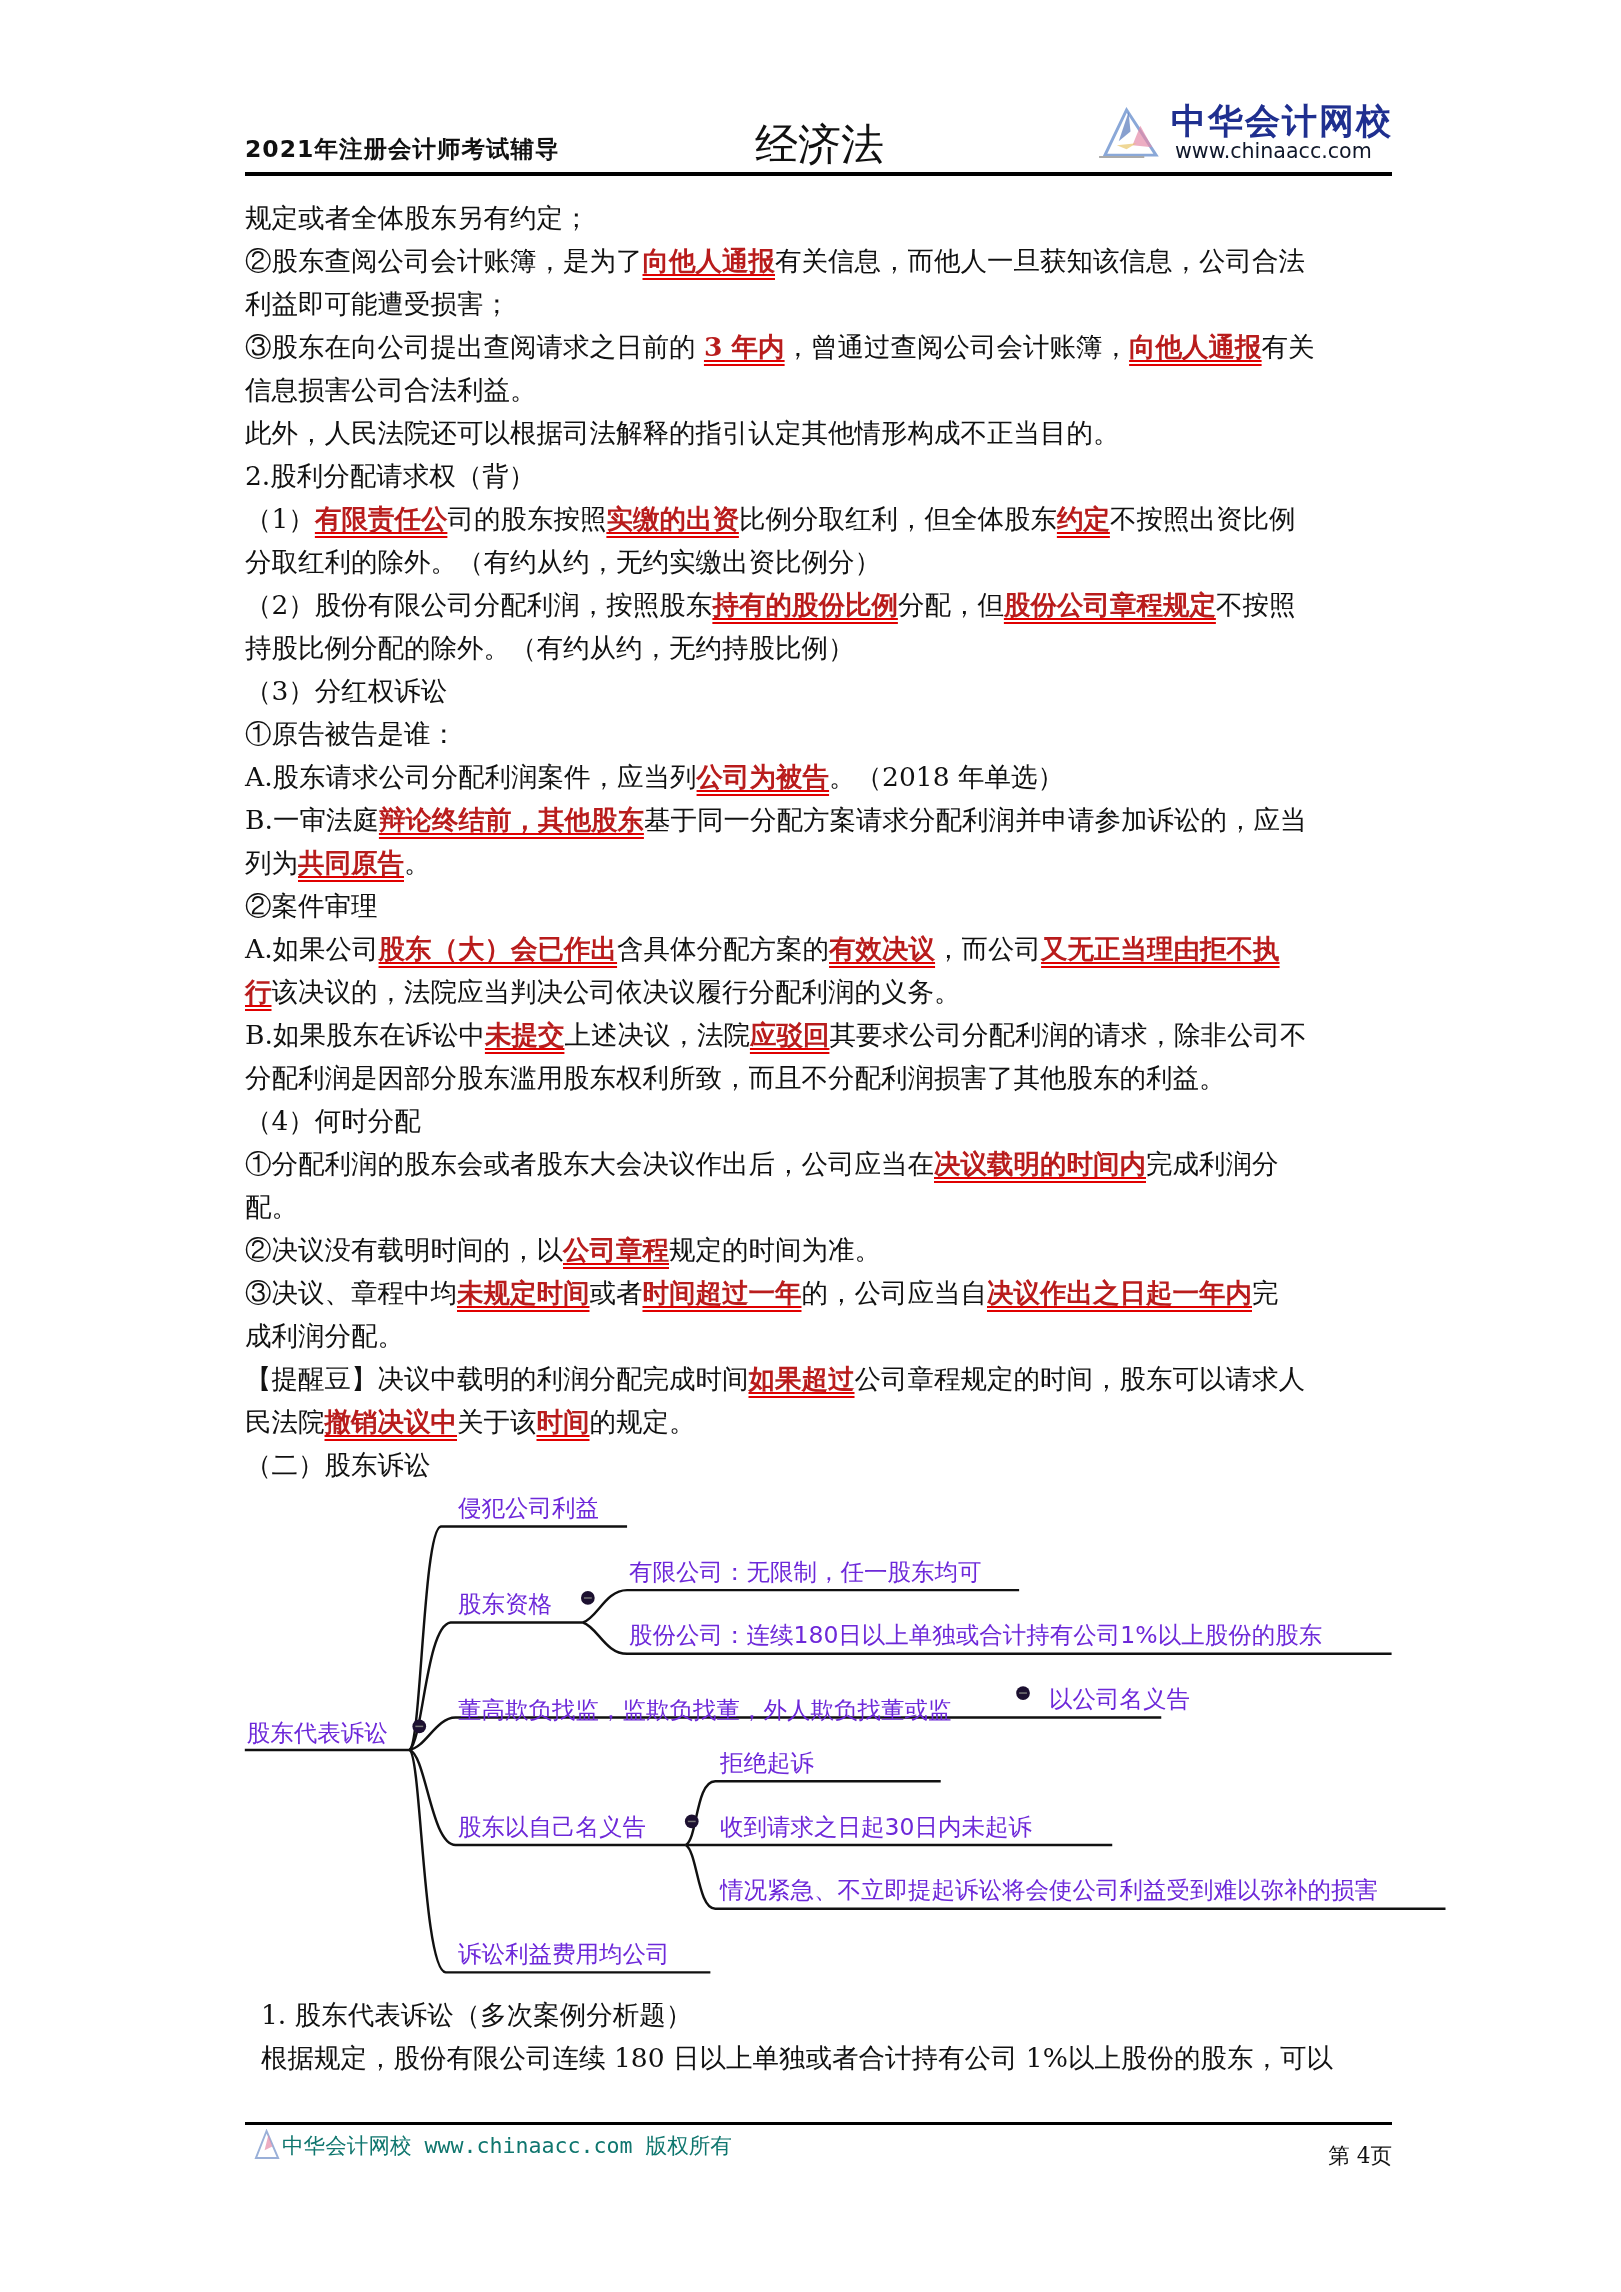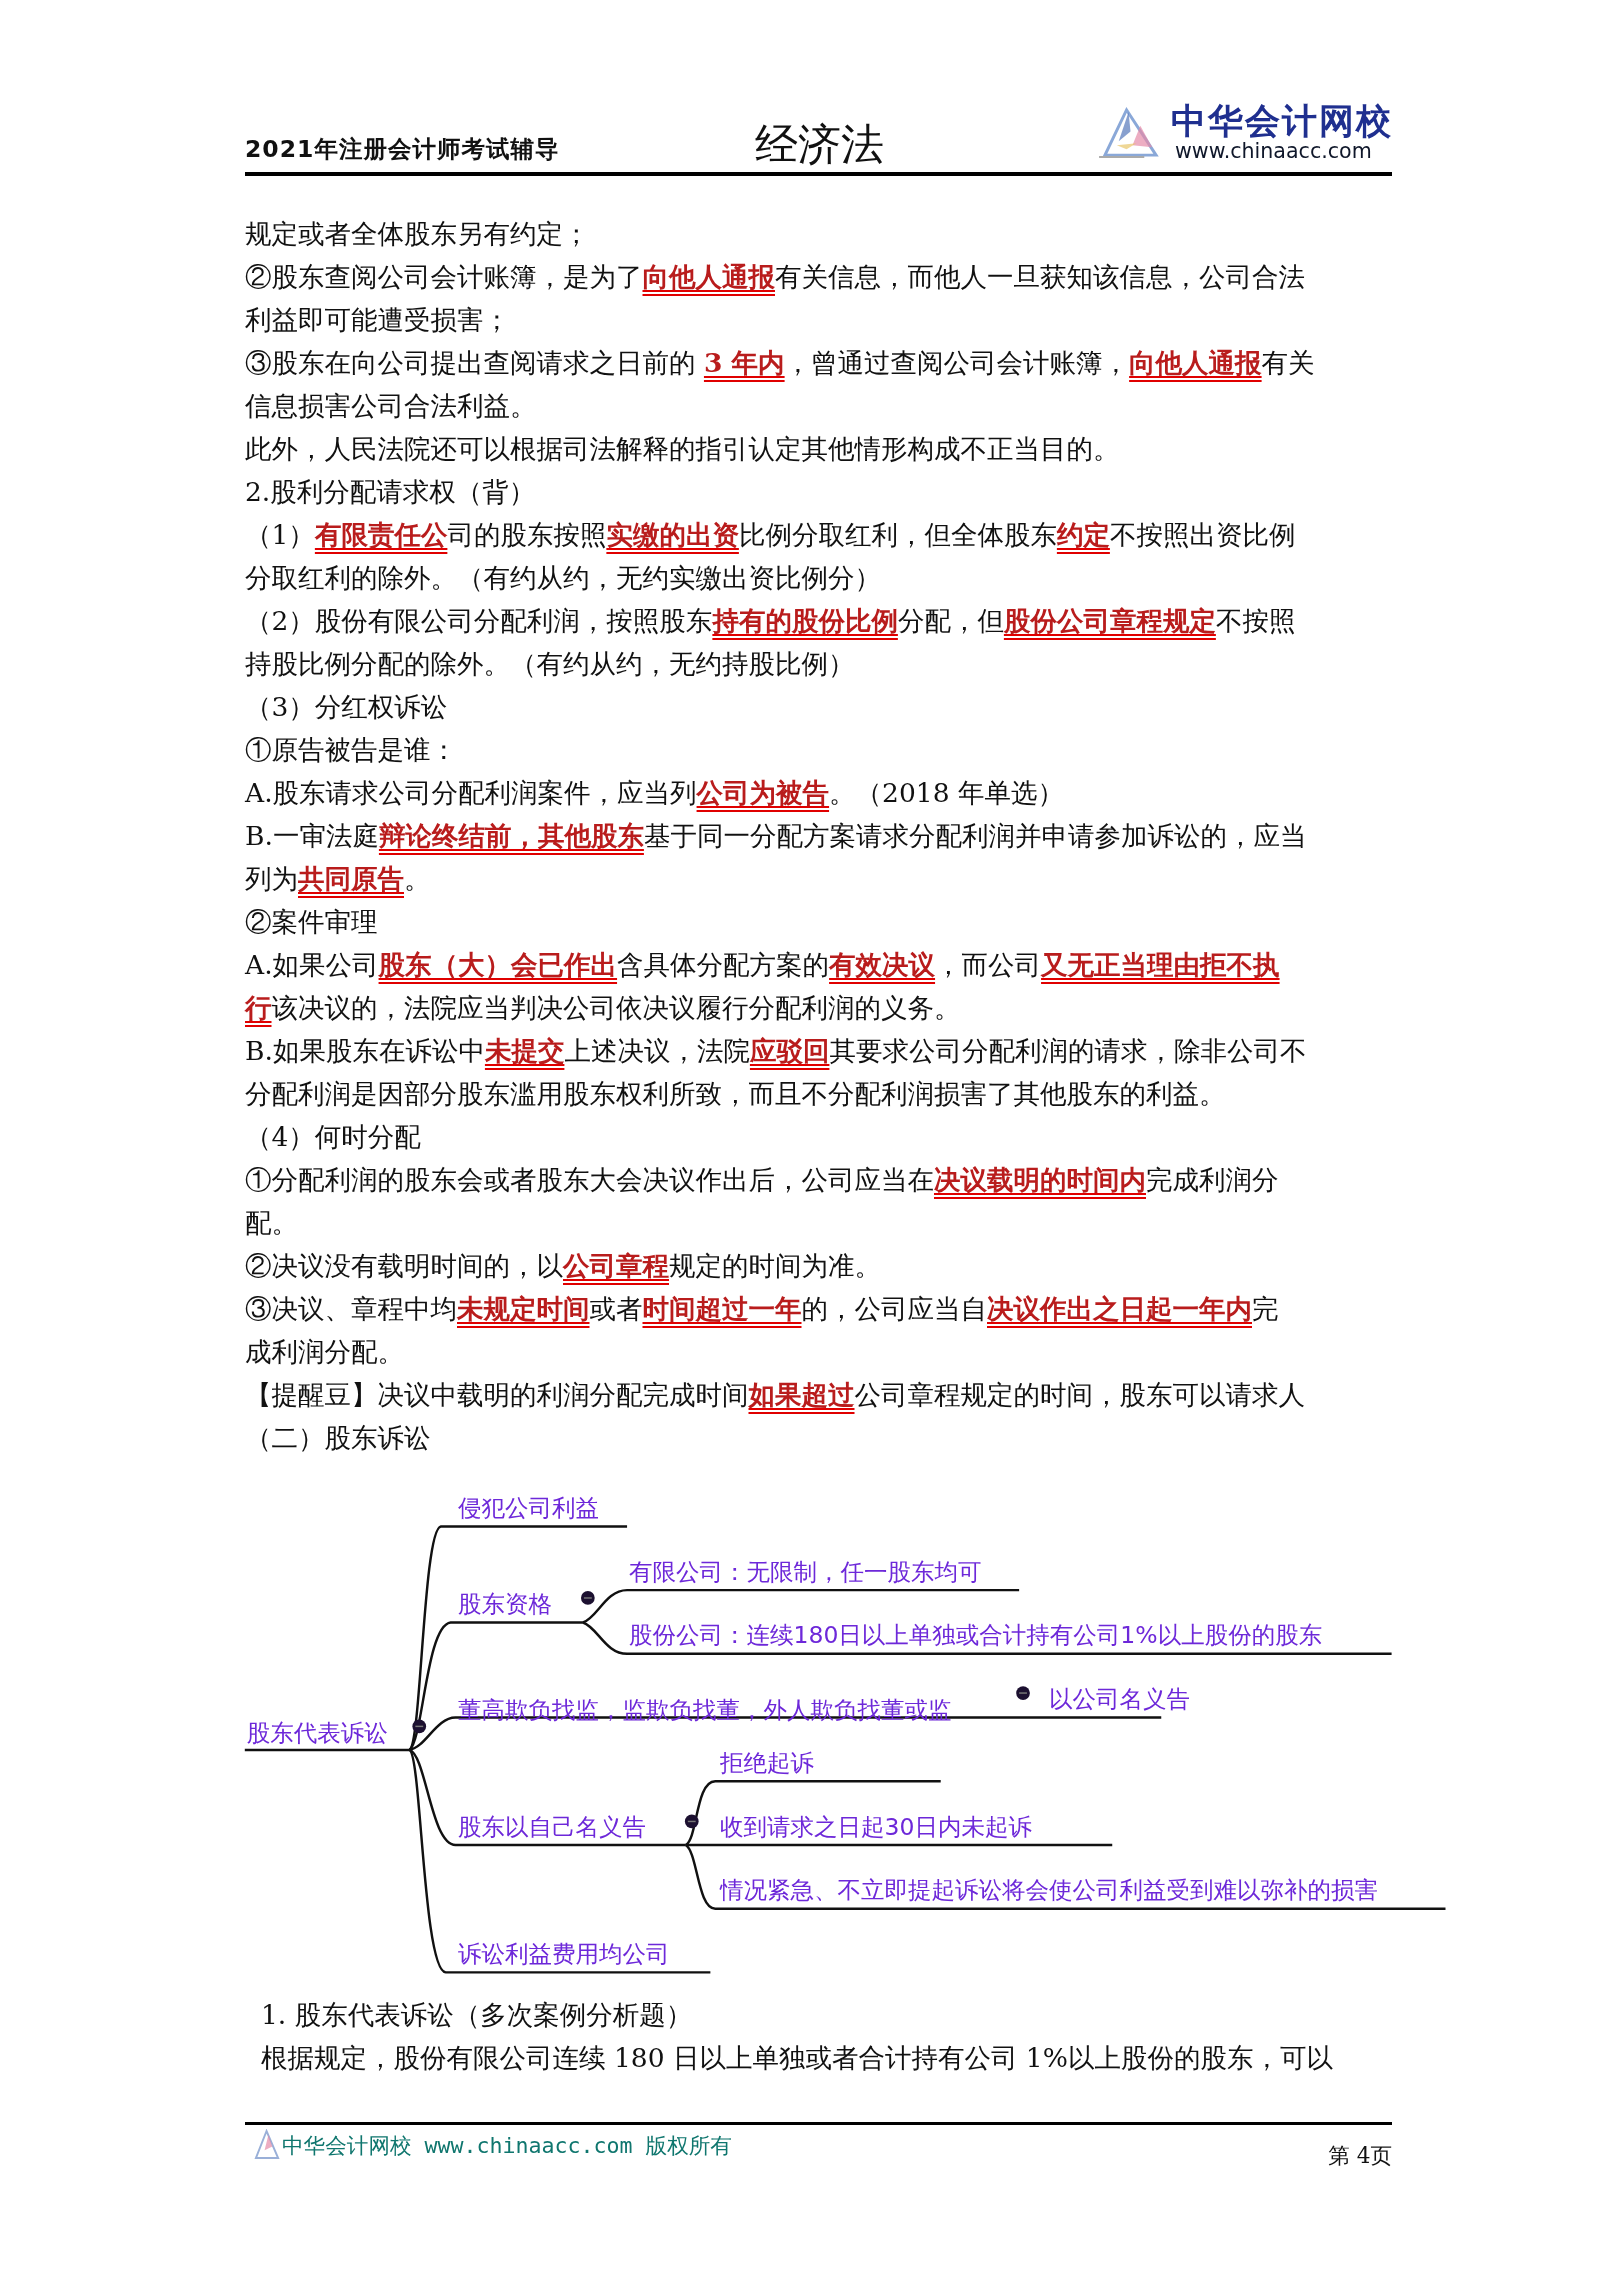--- a/index.html
+++ b/index.html
@@ -11,21 +11,21 @@
   .hdr-center { position:absolute; left:510px; top:17.6px; font-size:43px;
                 font-family:"DejaVu Sans","Liberation Sans",sans-serif; }
   .logo { position:absolute; left:852px; top:0px; width:333px; height:69px; }
   .logo-tri { position:absolute; left:0; top:7.8px; width:69px; height:55px; }
   .logo-cn { position:absolute; left:74px; top:0; font-size:35px; font-weight:bold; color:#1f2f8f;
              font-family:"DejaVu Sans","Liberation Sans",sans-serif; letter-spacing:2px; }
   .logo-url { position:absolute; left:78px; top:41px; font-size:20.6px; font-weight:normal; color:#0f172a;
               font-family:"DejaVu Sans","Liberation Sans",sans-serif; }
   .hdr-rule { position:absolute; left:245px; top:172px; width:1147px; height:3.9px; background:#000; }
 
-  .content { position:absolute; left:245px; top:212px; width:1147px; }
+  .content { position:absolute; left:245px; top:196px; width:1147px; }
   .line { font-size:26.5px; line-height:43px; height:43px; white-space:nowrap; }
   .hl { color:#b91c1c; font-weight:bold; text-decoration:underline double #e00000;
         text-underline-offset:3.9px; }
 
   .mindmap { position:absolute; left:235px; top:1490px; width:1235px; height:510px; }
   .mindmap svg { position:absolute; left:0; top:0; }
   .mm-text { position:absolute; font-size:23.5px; white-space:nowrap;
              font-family:"DejaVu Sans","Liberation Sans",sans-serif; color:#6d28d9; }
 
   .after { position:absolute; left:245px; top:1993px; width:1147px;margin-left:16px; }
@@ -79,20 +79,21 @@
     <div class="line"><span class="hl">行</span><span>该决议的，法院应当判决公司依决议履行分配利润的义务。</span></div>
     <div class="line"><span>B.如果股东在诉讼中</span><span class="hl">未提交</span><span>上述决议，法院</span><span class="hl">应驳回</span><span>其要求公司分配利润的请求，除非公司不</span></div>
     <div class="line"><span>分配利润是因部分股东滥用股东权利所致，而且不分配利润损害了其他股东的利益。</span></div>
     <div class="line"><span>（4）何时分配</span></div>
     <div class="line"><span>①分配利润的股东会或者股东大会决议作出后，公司应当在</span><span class="hl">决议载明的时间内</span><span>完成利润分</span></div>
     <div class="line"><span>配。</span></div>
     <div class="line"><span>②决议没有载明时间的，以</span><span class="hl">公司章程</span><span>规定的时间为准。</span></div>
     <div class="line"><span>③决议、章程中均</span><span class="hl">未规定时间</span><span>或者</span><span class="hl">时间超过一年</span><span>的，公司应当自</span><span class="hl">决议作出之日起一年内</span><span>完</span></div>
     <div class="line"><span>成利润分配。</span></div>
     <div class="line"><span>【提醒豆】决议中载明的利润分配完成时间</span><span class="hl">如果超过</span><span>公司章程规定的时间，股东可以请求人</span></div>
+    <div class="line"><span>民法院</span><span class="hl">撤销决议中</span><span>关于该</span><span class="hl">时间</span><span>的规定。</span></div>
     <div class="line"><span>（二）股东诉讼</span></div>
   </div>
 
 <div class="mindmap">
   <svg width="1235" height="510" viewBox="0 0 1260 520">
     <g fill="none" stroke="#111" stroke-width="2.5">
 
       <line x1="10" y1="265" x2="178" y2="265"></line>
 
       <path d="M178,265 C190,260 192,40 210,37 L400,37"></path>

